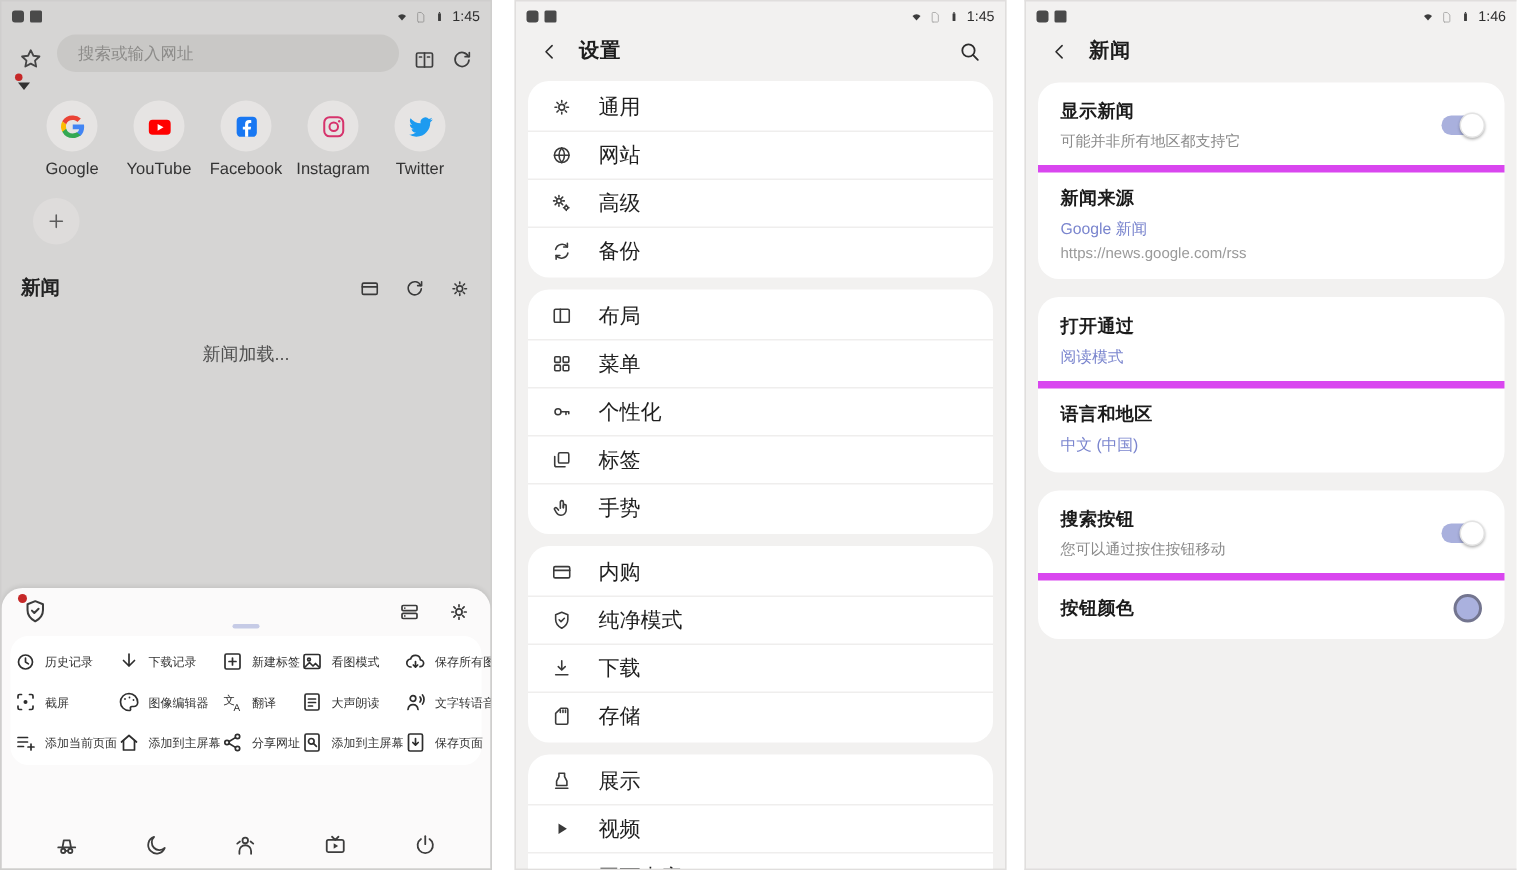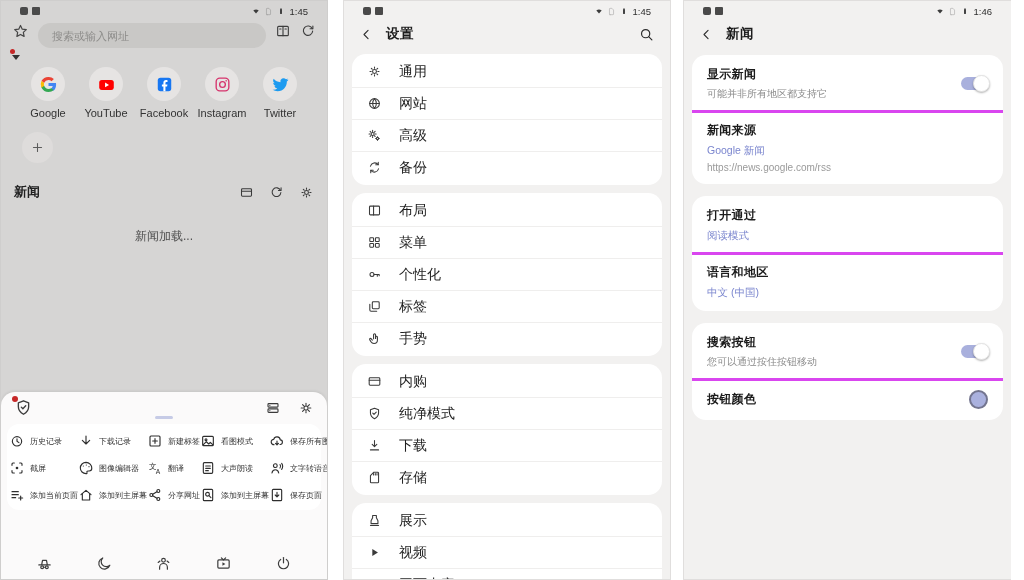--- a/index.html
+++ b/index.html
@@ -8,31 +8,31 @@
   .phone{width:328px;height:580px;position:relative;overflow:hidden;flex:none;box-sizing:border-box;border:1px solid #e0dedd;}
   #phone1{background:#d6d5d4;border-color:#cfcecd;}
   #phone2{margin-left:15px;background:#f2f1f0;}
   #phone3{margin-left:12px;background:#f2f1f0;border-right:none;}
 
   
   .ic{display:block;width:100%;height:100%;fill:none;stroke:currentColor;stroke-width:1.7;stroke-linecap:round;stroke-linejoin:round;}
   .icbox{display:inline-block;flex:none;}
 
   
-  .status{height:17px;display:flex;align-items:center;padding:3px 19px 0;box-sizing:border-box;}
+  .status{height:17px;display:flex;align-items:center;padding:3px 7px 0;box-sizing:border-box;}
   .st-left{display:flex;gap:4px;align-items:center;}
   .st-sq{width:8px;height:8px;background:#4a4a4a;border-radius:2px;}
   .st-sq2{width:8px;height:8px;background:#4a4a4a;border-radius:1px;}
   .st-right{margin-left:auto;display:flex;align-items:center;gap:3px;color:#3c3c3c;}
   .st-ic{width:10px;height:10px;}
   .st-dim{opacity:.38;width:9px;height:9px;}
   .st-time{font-size:9.5px;color:#2e2e2e;margin-left:1px;}
 
   
-  .p1-toolbar{display:flex;align-items:flex-start;gap:9px;padding:5px 11px 0;}
+  .p1-toolbar{display:flex;align-items:flex-end;gap:9px;padding:5px 11px 0;}
   .p1-star{width:17px;height:17px;color:#454545;}
   .p1-pill{flex:1;height:25px;background:#c9c8c6;border-radius:13px;display:flex;align-items:center;padding:0 12px;box-sizing:border-box;}
   .p1-pill input{border:none;outline:none;background:transparent;font-size:11px;color:#444;width:100%;font-family:inherit;}
   .p1-pill input::placeholder{color:#8d8c8a;}
   .p1-tb-ic{width:16px;height:16px;color:#3e3e3e;}
   .p1-badge{height:15px;padding:1px 0 0 9px;display:flex;flex-direction:column;align-items:flex-start;}
   .p1-dot{width:5px;height:5px;border-radius:50%;background:#c62828;}
   .p1-caret{width:0;height:0;border-left:4px solid transparent;border-right:4px solid transparent;border-top:5px solid #333;margin:1px 0 0 2px;}
   .ql-row{display:flex;justify-content:space-between;padding:3px 18px 0;}
   .ql{display:flex;flex-direction:column;align-items:center;width:58px;}
@@ -70,21 +70,21 @@
   .group{background:#ffffff;border-radius:14px;padding:2px 0;}
   .si{height:31px;display:flex;align-items:center;gap:17px;padding:0 15px;}
   .si:not(:first-child){border-top:1px solid #efeeed;}
   .si-ic{width:15px;height:15px;color:#3a3a3a;}
   .si-label{font-size:14px;color:#1f1f1f;}
 
   
   .p3groups{padding:7px 8px;display:flex;flex-direction:column;gap:12px;}
   .card{background:#ffffff;border-radius:14px;padding:2px 0;}
   .p3row{display:flex;align-items:center;padding:9px 15px;}
-  .p3row:not(:first-child){border-top:3px solid #d946ef;}
+  .p3row:not(:first-child){border-top:5px solid #d946ef;}
   .p3text{flex:1;min-width:0;}
   .p3title{font-size:12px;font-weight:700;color:#1b1b1b;letter-spacing:.3px;}
   .p3sub{font-size:10px;color:#8a8a8a;margin-top:4px;}
   .p3link{font-size:10.5px;color:#7a85ce;margin-top:5px;}
   .p3url{font-size:10px;color:#9a9a9a;margin-top:4px;}
   .switch{position:relative;width:27px;height:13px;border-radius:7px;background:#cfcfcf;flex:none;margin-left:12px;}
   .switch.on{background:#a9b0dd;}
   .switch.on::after{content:'';position:absolute;right:-2px;top:-2.5px;width:17px;height:17px;border-radius:50%;
         background:#fff;border:1px solid #e3e3e3;box-sizing:border-box;box-shadow:0 1px 2px rgba(0,0,0,.3);}
   .swatch{width:19px;height:19px;border-radius:50%;border:2.5px solid #73758f;box-sizing:border-box;flex:none;margin-left:12px;}

